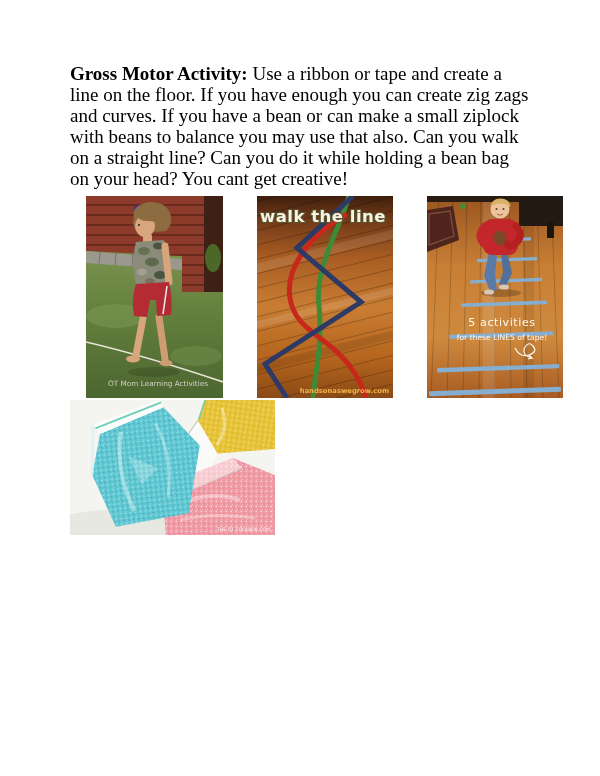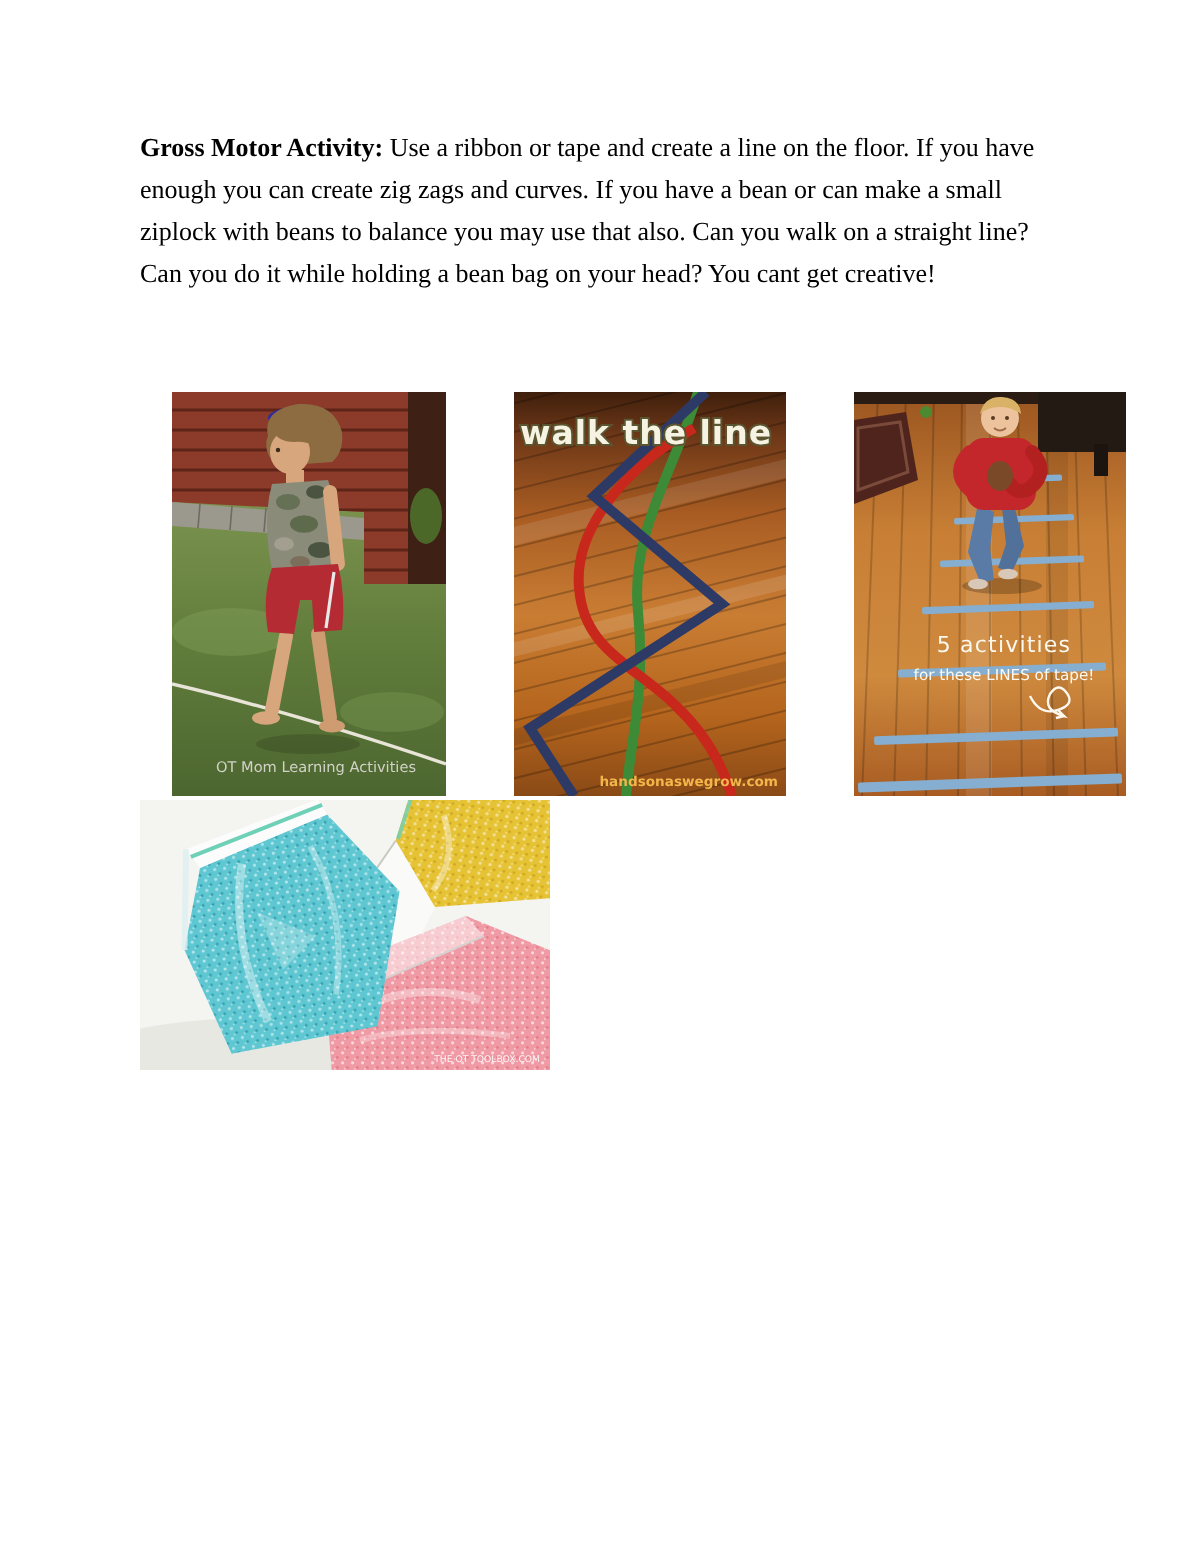--- a/index.html
+++ b/index.html
@@ -1,20 +1,20 @@
 <!DOCTYPE html>
 <html><head>
 <meta charset="utf-8">
 <style>
   html,body{margin:0;padding:0;}
   body{width:600px;height:776px;background:#ffffff;overflow:hidden;
        font-family:"Liberation Serif", serif;}
   .page{position:relative;width:600px;height:776px;background:#ffffff;}
   .paragraph{position:absolute;left:70px;top:63px;width:462px;
-             font-size:13px;line-height:21px;color:#000000;margin:0;}
+             font-size:19px;line-height:21px;color:#000000;margin:0;}
   .paragraph b{font-weight:bold;}
   .image-row{position:absolute;left:70px;top:180px;display:flex;gap:2px;}
   .image-row figure{margin:0;padding:16px;line-height:0;text-align:center;}
   .image-single{position:absolute;left:70px;top:400px;margin:0;padding:0;line-height:0;}
   svg{display:block;}
   .wm-sans{font-family:"DejaVu Sans", sans-serif;}
 </style>
 </head>
 <body>
 

